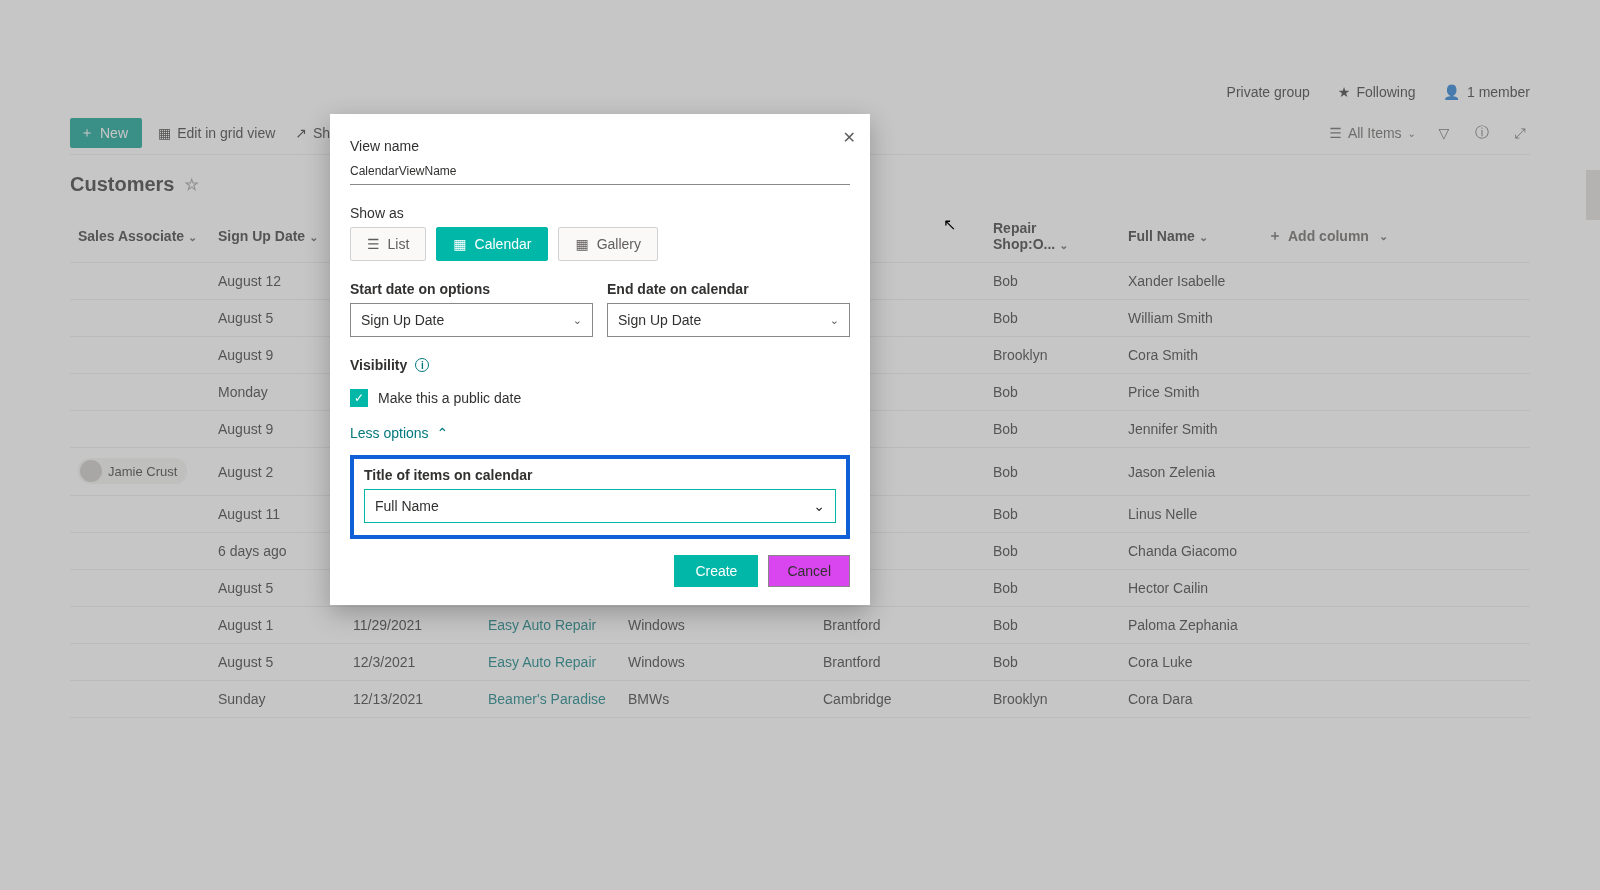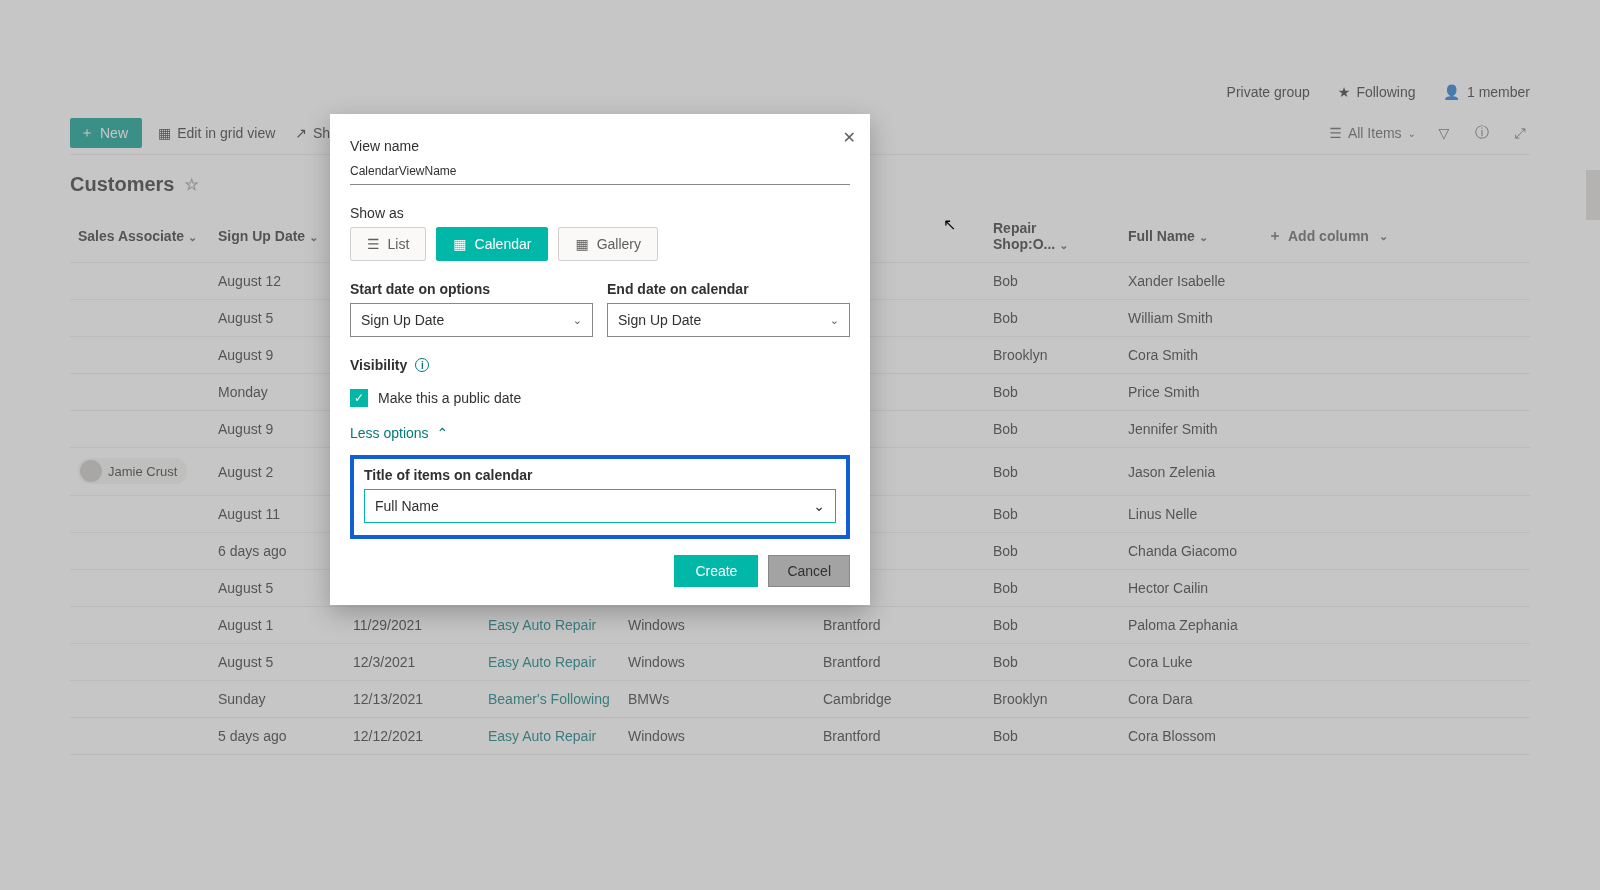--- a/index.html
+++ b/index.html
@@ -69,21 +69,21 @@
   .chk { width: 18px; height: 18px; background: #00b7a8; display: flex; align-items: center; justify-content: center; color: #fff; font-size: 12px; }
   
   .less-opt { margin-top: 18px; color: #03787c; display: inline-flex; align-items: center; gap: 8px; cursor: pointer; font-size: 14px; }
   
   .highlight-box { border: 4px solid #0f5fd6; padding: 8px 10px 12px; margin-top: 14px; }
   .highlight-box .m-label { font-weight: 600; }
   .select-teal { width: 100%; border: 1px solid #00b7a8; padding: 8px 10px; font-size: 14px; background: #fff; display: flex; justify-content: space-between; align-items: center; cursor: pointer; margin-top: 6px; }
   
   .modal-actions { display: flex; justify-content: flex-end; gap: 10px; margin-top: 16px; align-items: center; }
   .btn-primary { background: #00b7a8; color: #fff; border: 1px solid #00b7a8; padding: 7px 20px; font-size: 14px; cursor: pointer; }
-  .btn-secondary { background: #a3a3a3; color: #323130; border: 1px solid #8a8886; padding: 7px 18px; font-size: 14px; cursor: pointer; }
+  .btn-secondary { background: #d946ef; color: #323130; border: 1px solid #8a8886; padding: 7px 18px; font-size: 14px; cursor: pointer; }
   
   .scroll-thumb { position: absolute; right: 0; top: 170px; width: 14px; height: 50px; background: #b5b3b1; }
   
   .cursor { position: absolute; left: 943px; top: 215px; font-size: 16px; color: #000; pointer-events: none; }
 </style>
 </head>
 <body>
 
 <div class="page-wrap">
   <div class="top-spacer"></div>
@@ -286,36 +286,25 @@
           <td>Windows</td>
           <td>Brantford</td>
           <td>Bob</td>
           <td>Cora Luke</td>
           <td></td>
         </tr>
         <tr>
           <td></td>
           <td>Sunday</td>
           <td>12/13/2021</td>
-          <td><span class="link">Beamer's Following</span></td>
+          <td><span class="link">Beamer's Paradise</span></td>
           <td>BMWs</td>
           <td>Cambridge</td>
           <td>Brooklyn</td>
           <td>Cora Dara</td>
-          <td></td>
-        </tr>
-        <tr>
-          <td></td>
-          <td>5 days ago</td>
-          <td>12/12/2021</td>
-          <td><span class="link">Easy Auto Repair</span></td>
-          <td>Windows</td>
-          <td>Brantford</td>
-          <td>Bob</td>
-          <td>Cora Blossom</td>
           <td></td>
         </tr>
       </tbody>
   </table>
 </div>
 
 <div class="backdrop"></div>
 
 <div class="modal">
   <button class="close"><span>✕</span></button>

